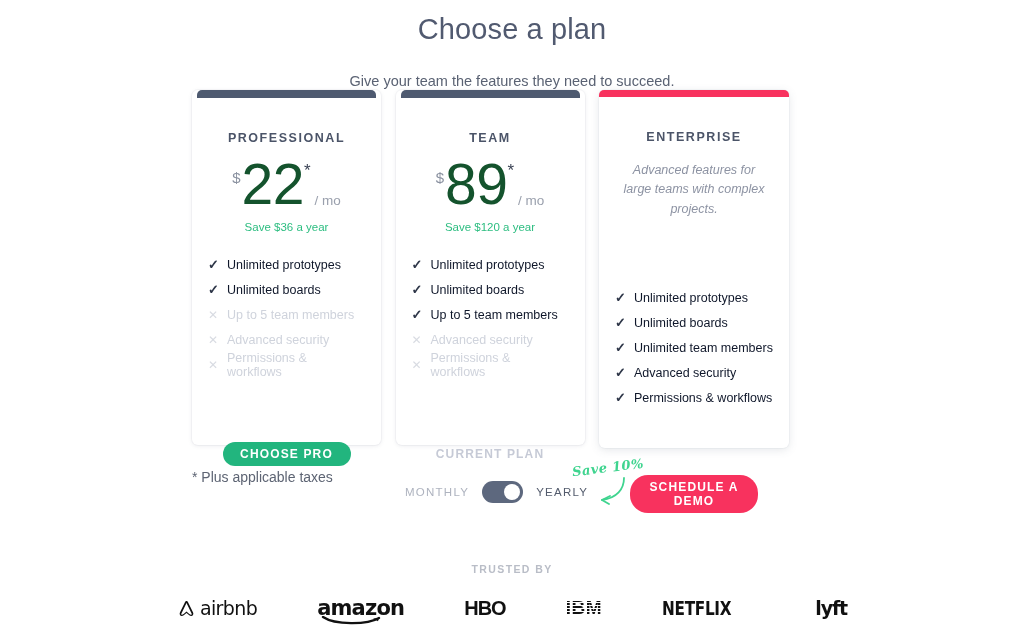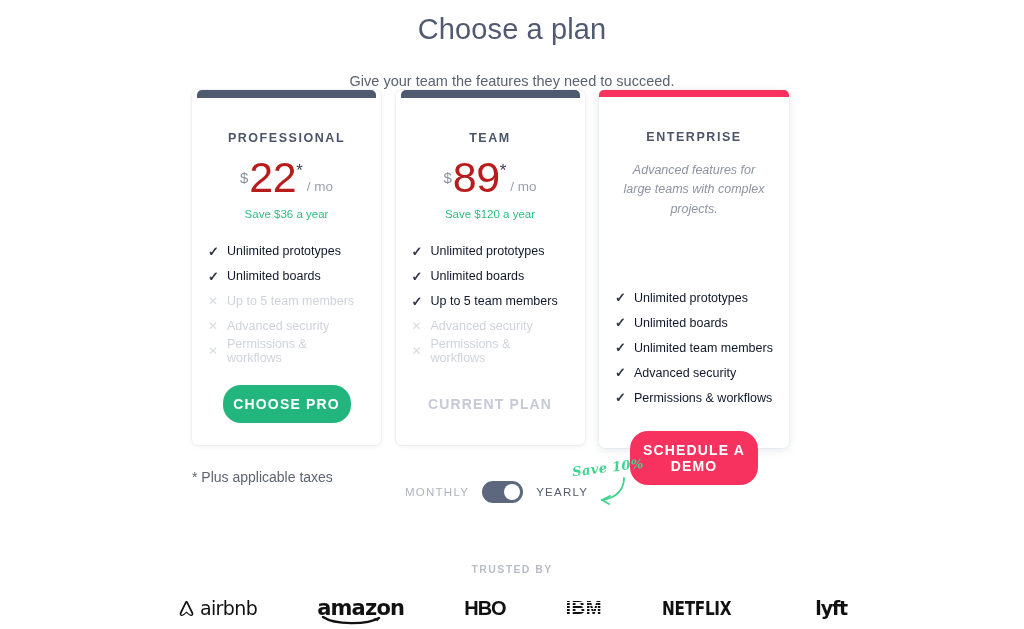--- a/index.html
+++ b/index.html
@@ -94,23 +94,23 @@
     justify-content: center;
     line-height: 1;
   }
   .price-currency {
     font-size: 15px;
     color: #8a91a0;
     padding-top: 13px;
     font-weight: 400;
   }
   .price-amount {
-    font-size: 43px;
+    font-size: 57px;
     font-weight: 400;
-    color: #b91c1c;
+    color: #14532d;
     letter-spacing: -0.5px;
     line-height: 0.95;
     padding-left: 1px;
   }
   .price-star {
     font-size: 17px;
     color: #3a4254;
     padding-top: 5px;
   }
   .price-period {
@@ -165,28 +165,29 @@
   .feature-item.off .feature-label { color: #cfd3dc; }
 
   .cta-wrap {
     padding-top: 21px;
     text-align: center;
   }
   .cta-btn {
     display: inline-block;
     border: none;
     border-radius: 18px;
-    font-size: 14px;
+    font-size: 12px;
     font-weight: 700;
     letter-spacing: 1.15px;
     color: #ffffff;
-    padding: 11px 0;
+    padding: 5px 0;
     width: 128px;
     cursor: pointer;
     font-family: "Liberation Sans", sans-serif;
+    margin-top: 44px;
   }
   .cta-btn.green { background: #22b57e; }
   .cta-btn.pink  { background: #f8325e; }
   .cta-btn.ghost {
     background: transparent;
     color: #c6cad6;
   }
 
   
   .footnote {

